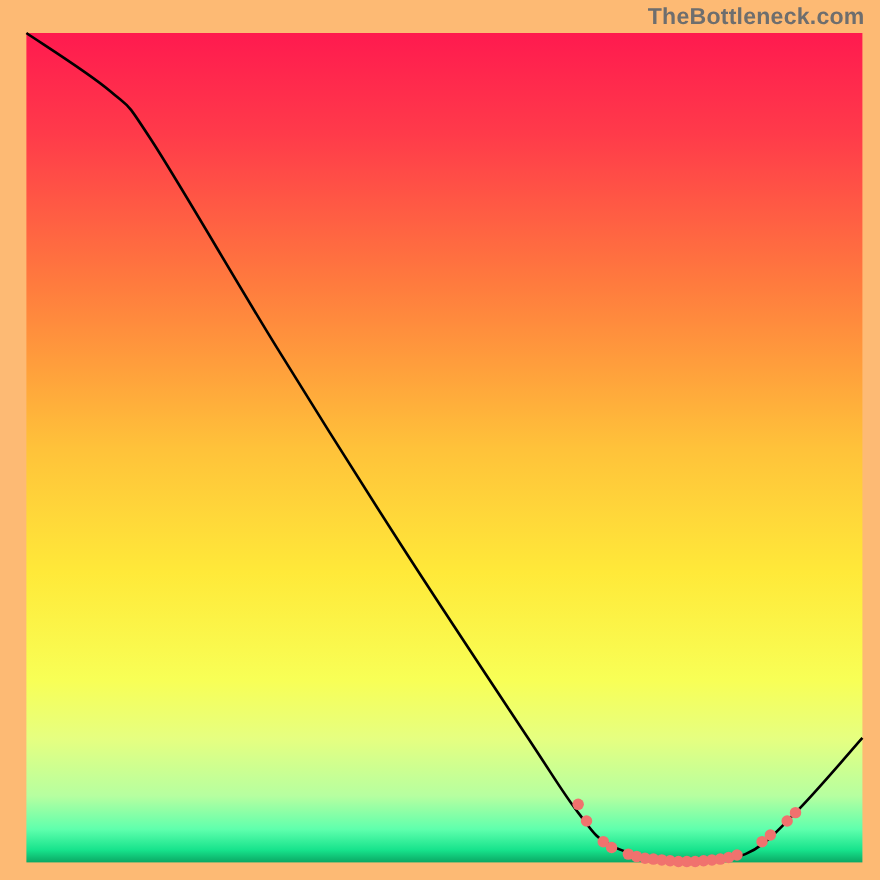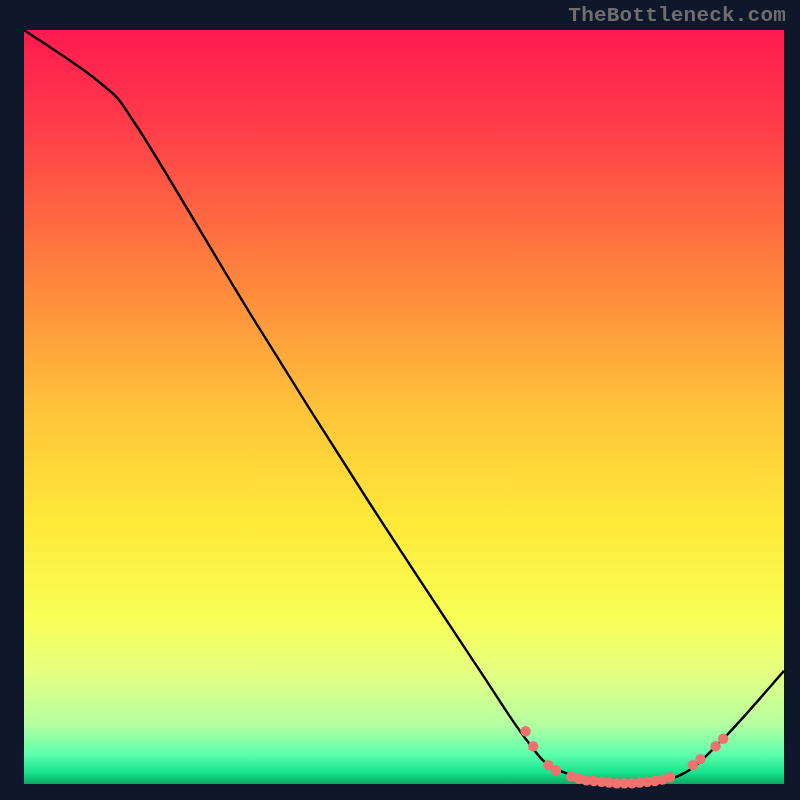--- a/index.html
+++ b/index.html
@@ -8,22 +8,21 @@
     width: 800px;
     height: 800px;
     background: #000;
     overflow: hidden;
     font-family: Arial, Helvetica, sans-serif;
   }
   .stage {
     position: relative;
     width: 800px;
     height: 800px;
-    background: #0f172a;
-    font-family: Liberation Mono, monospace;
+    background: #fdba74;
   }
   .watermark {
     position: absolute;
     top: 4px;
     right: 14px;
     color: #6e6e6e;
     font-size: 21px;
     font-weight: 600;
     letter-spacing: 0.2px;
     z-index: 20;

